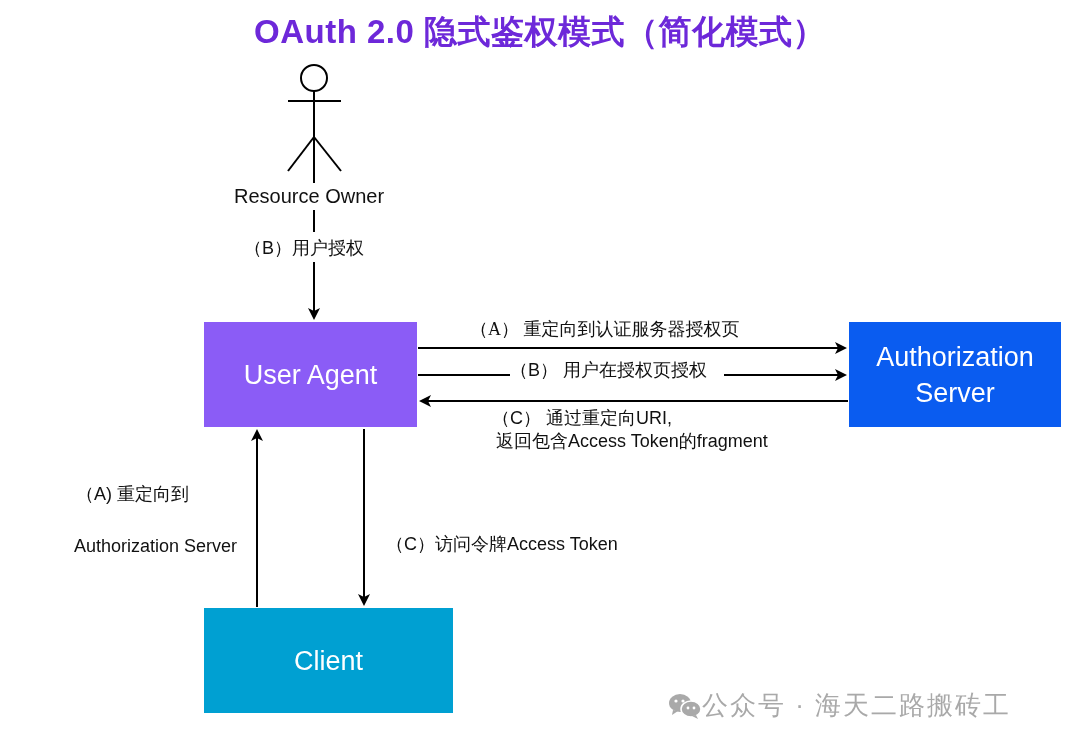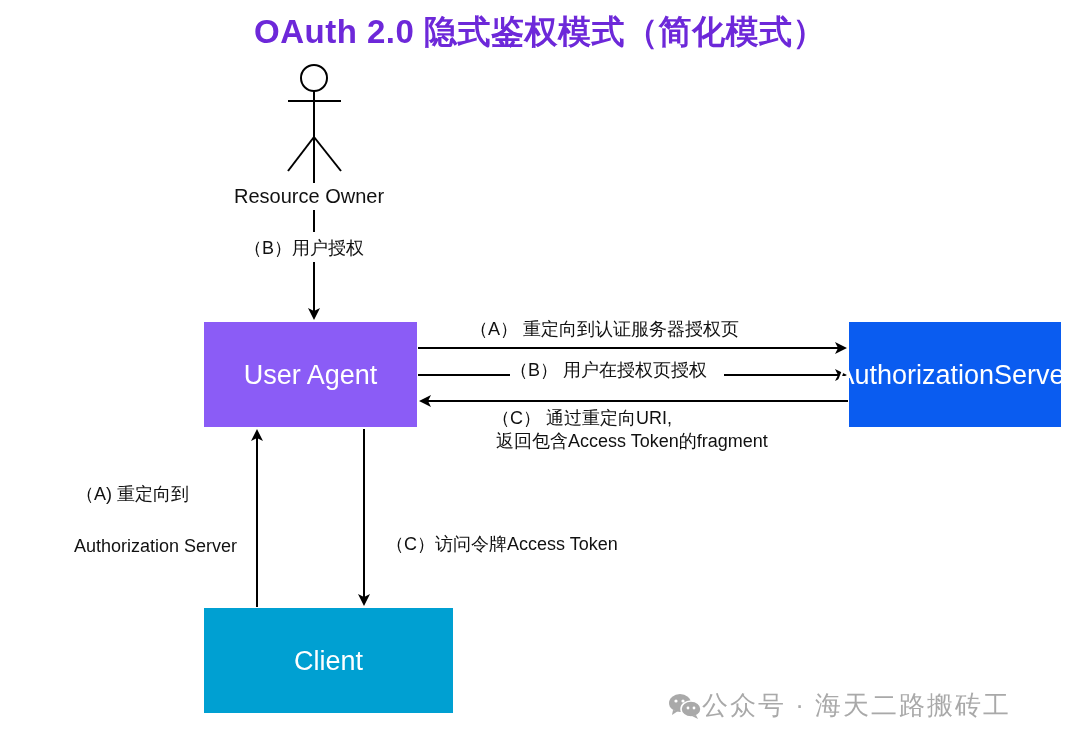--- a/index.html
+++ b/index.html
@@ -52,30 +52,30 @@
 </svg>
 
 <div class="actor-label" style="left:234px; top:185px;">Resource Owner</div>
 
 <div class="lbl" style="left:244px; top:236px;">（B）用户授权</div>
 
 <div class="box" style="left:204px; top:322px; width:213px; height:105px; background:#8b5cf6;">
   <span>User Agent</span>
 </div>
 
-<div class="box" style="left:849px; top:322px; width:212px; height:105px; background:#0A5CF0; flex-direction:row;">
+<div class="box" style="left:849px; top:322px; width:212px; height:105px; background:#0A5CF0; flex-direction:column;">
   <span>Authorization</span>
   <span>Server</span>
 </div>
 
 <div class="box" style="left:204px; top:608px; width:249px; height:105px; background:#00A0D2;">
   <span>Client</span>
 </div>
 
-<div class="lbl" style="left:470px; top:317px;">（A）  重定向到认证服务器授权页</div>
+<div class="lbl" style="left:470px; top:317px;font-family:Liberation Serif, serif;">（A）  重定向到认证服务器授权页</div>
 <div class="lbl" style="left:510px; top:358px;">（B）  用户在授权页授权</div>
 <div class="lbl" style="left:492px; top:406px;">（C）  通过重定向URI,</div>
 <div class="lbl" style="left:496px; top:429px;">返回包含Access Token的fragment</div>
 
 <div class="lbl" style="left:76px; top:482px;">（A) 重定向到</div>
 <div class="lbl" style="left:74px; top:534px;text-align:right;">Authorization Server</div>
 
 <div class="lbl" style="left:376px; top:532px;margin-left:10px;">（C）访问令牌Access Token</div>
 
 <div class="watermark">

